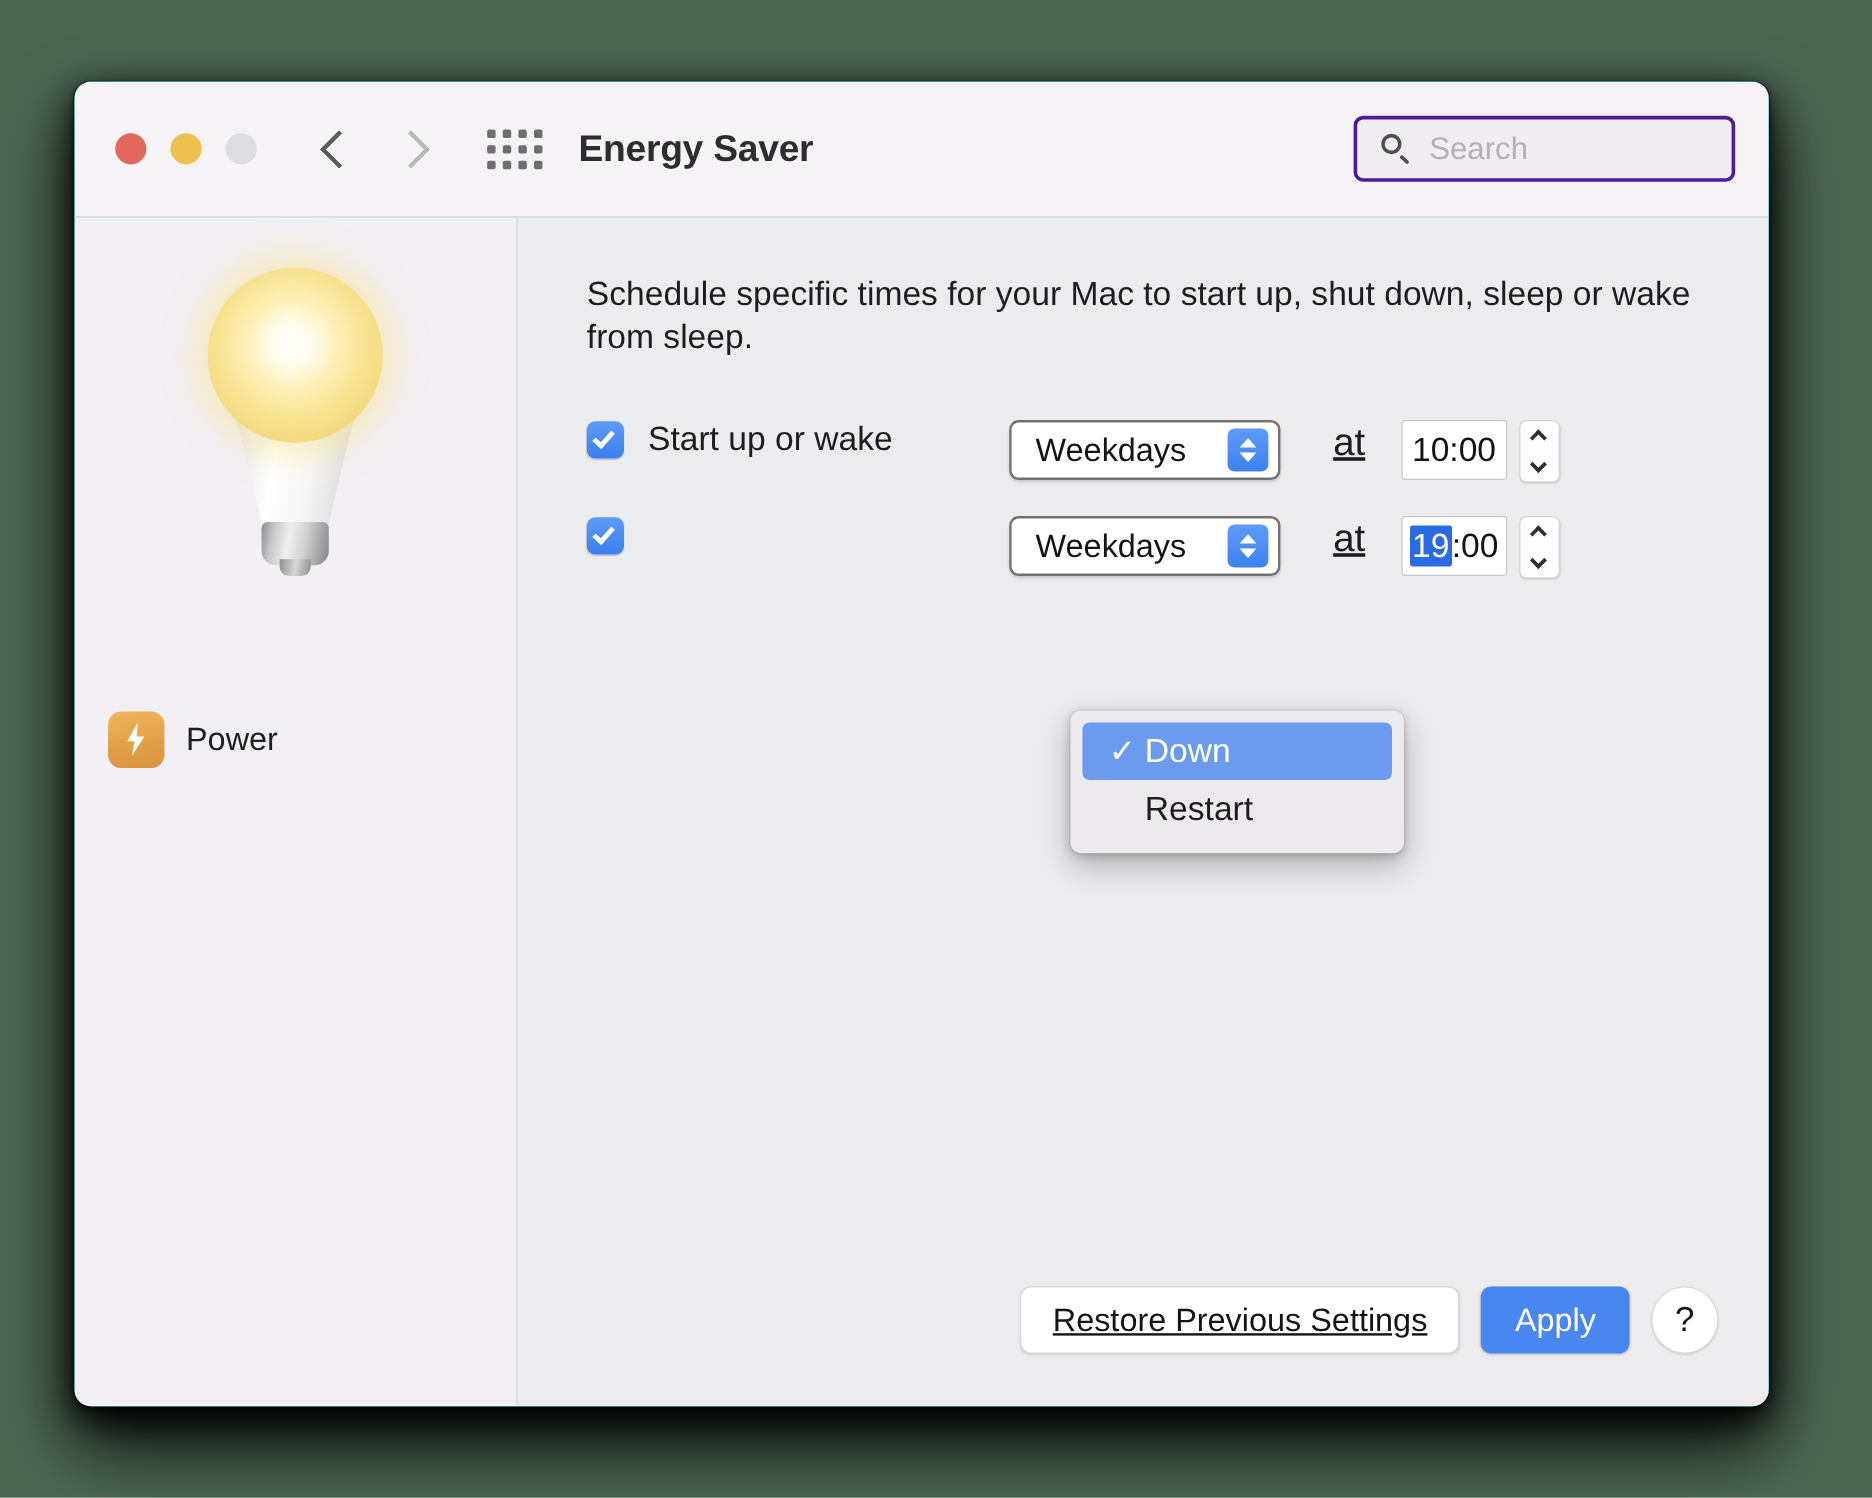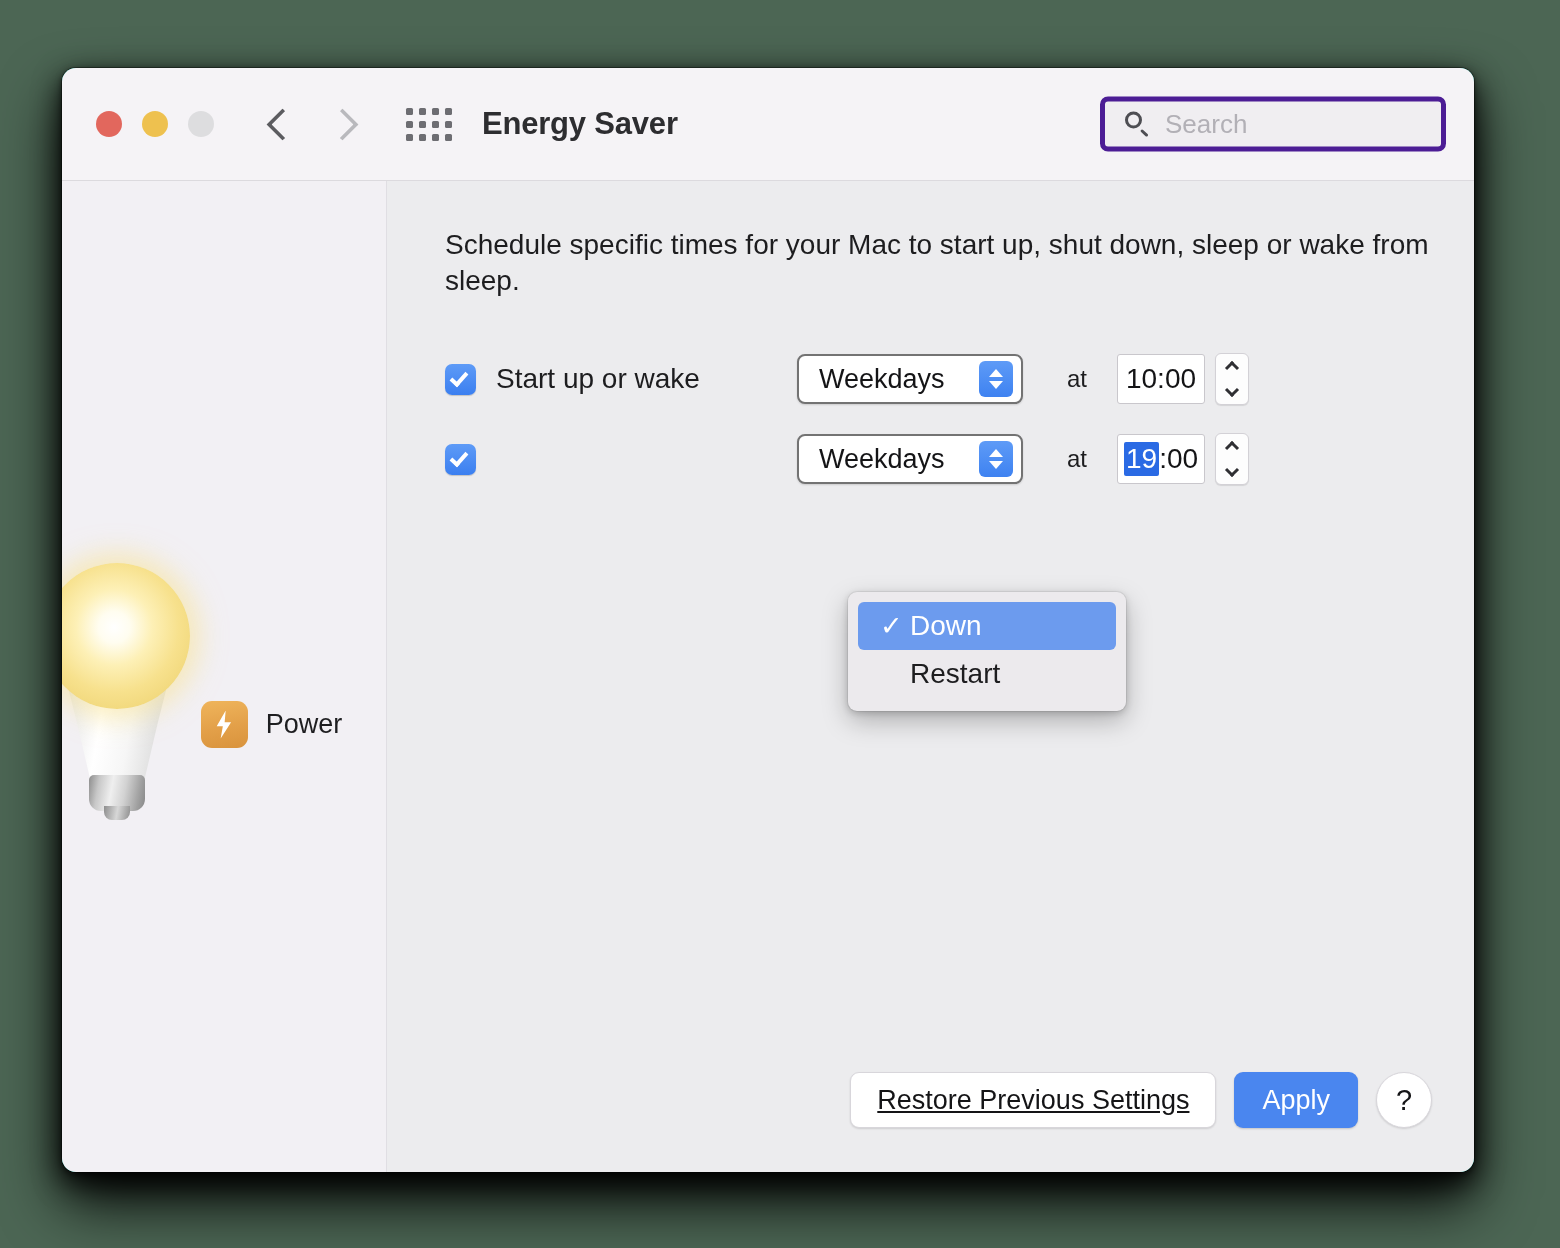--- a/index.html
+++ b/index.html
@@ -115,24 +115,24 @@
     color: #2d2d30;
     letter-spacing: -0.2px;
     white-space: nowrap;
   }
 
   .searchbox {
     position: absolute;
     right: 28px;
     top: 50%;
     transform: translateY(-50%);
-    width: 346px;
+    width: 318px;
     height: 55px;
     background: #f0eef1;
-    border: 5px solid #4c1d95;
+    border: 3px solid #4c1d95;
     border-radius: 8px;
     display: flex;
     align-items: center;
     padding: 0 14px;
     box-sizing: border-box;
   }
   .search-glass {
     width: 26px; height: 26px;
     position: relative;
     flex: none;
@@ -162,25 +162,26 @@
     color: #b2b0b6;
   }
 
   
   .body-split {
     flex: 1;
     display: flex;
     min-height: 0;
   }
   .sidebar {
-    width: 325px;
+    width: 369px;
     flex: none;
     background: #f2f0f4;
     border-right: 1px solid #e0dee3;
     display: flex;
+    flex-direction: column;
     align-items: center;
     box-sizing: border-box;
     padding-top: 10px;
   }
 
   
   .bulb-wrap {
     width: 180px;
     height: 270px;
     margin-top: 32px;
@@ -307,21 +308,21 @@
   .intro {
     font-size: 28px;
     line-height: 1.27;
     color: #1d1d1f;
     max-width: 990px;
     margin: 0 0 52px 0;
   }
 
   .row {
     display: flex;
-    align-items: center;
+    align-items: flex-start;
     height: 58px;
     margin-bottom: 22px;
     position: relative;
   }
   .cb-area {
     width: 352px;
     flex: none;
     display: flex;
     align-items: center;
     gap: 20px;
@@ -383,23 +384,24 @@
   }
   .updown .ar {
     width: 0; height: 0;
     border-left: 7px solid transparent;
     border-right: 7px solid transparent;
   }
   .updown .ar.up   { border-bottom: 8px solid #fff; }
   .updown .ar.down { border-top: 8px solid #fff; }
 
   .at-lbl {
-    font-size: 24px;
+    font-size: 32px;
     color: #1d1d1f;
     margin: 0 30px 0 44px;
+    text-decoration: underline;
   }
 
   .timefield {
     width: 88px;
     height: 50px;
     background: #fff;
     border: 1px solid #c9c7cc;
     border-radius: 3px;
     display: flex;
     align-items: center;

